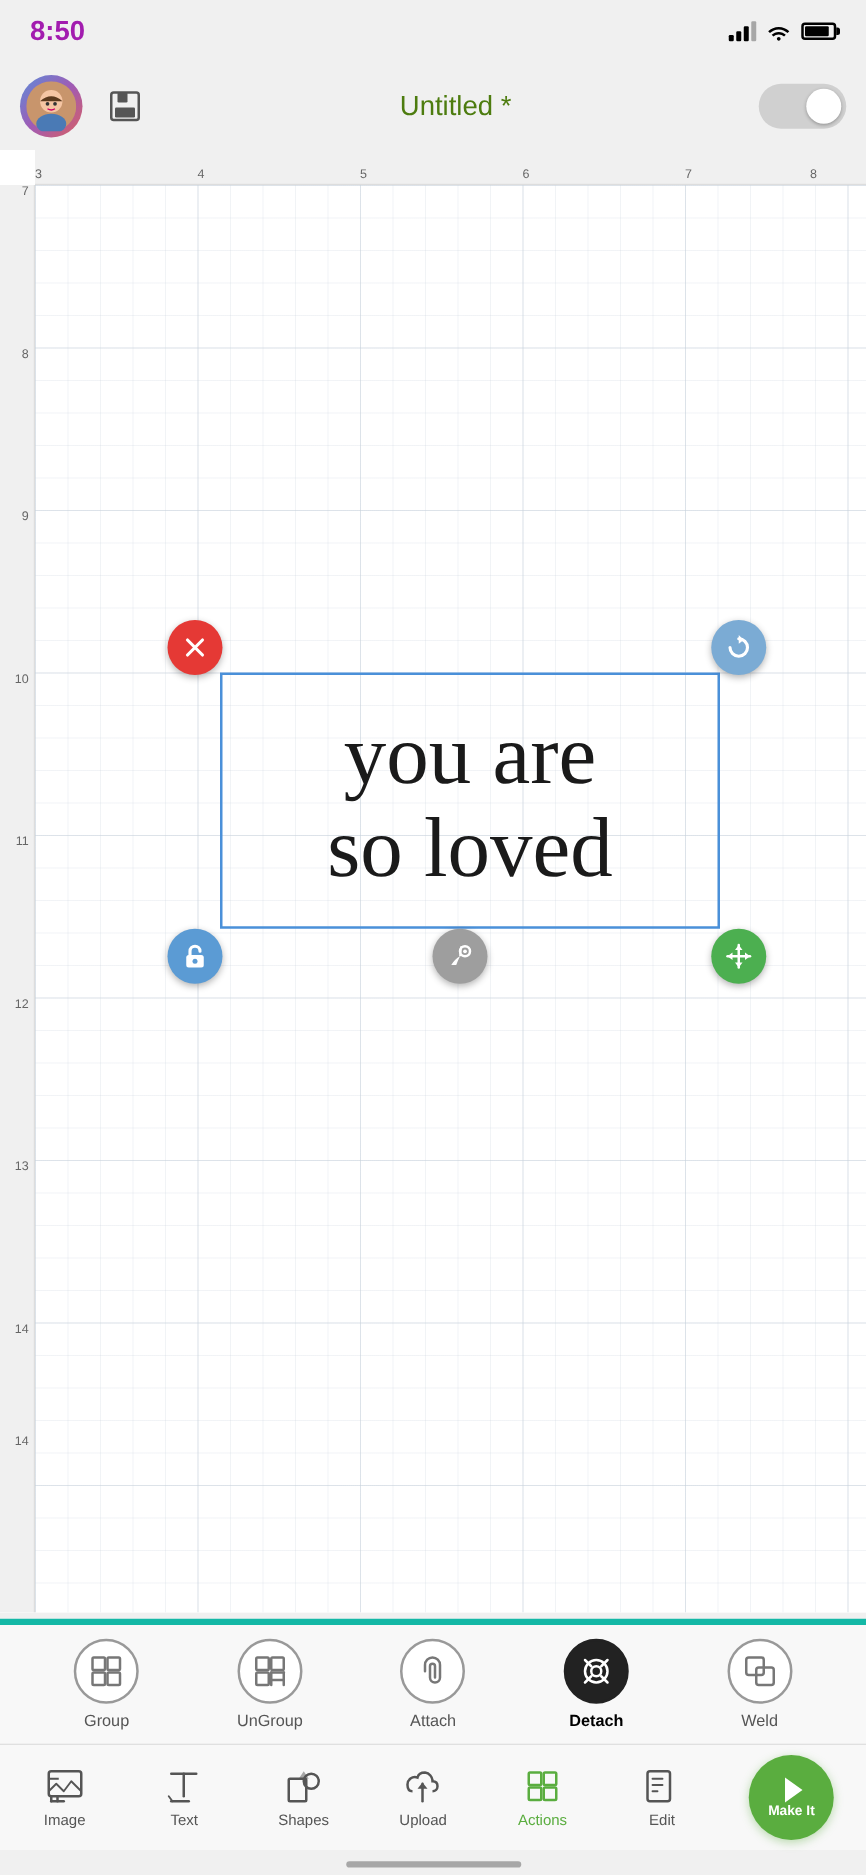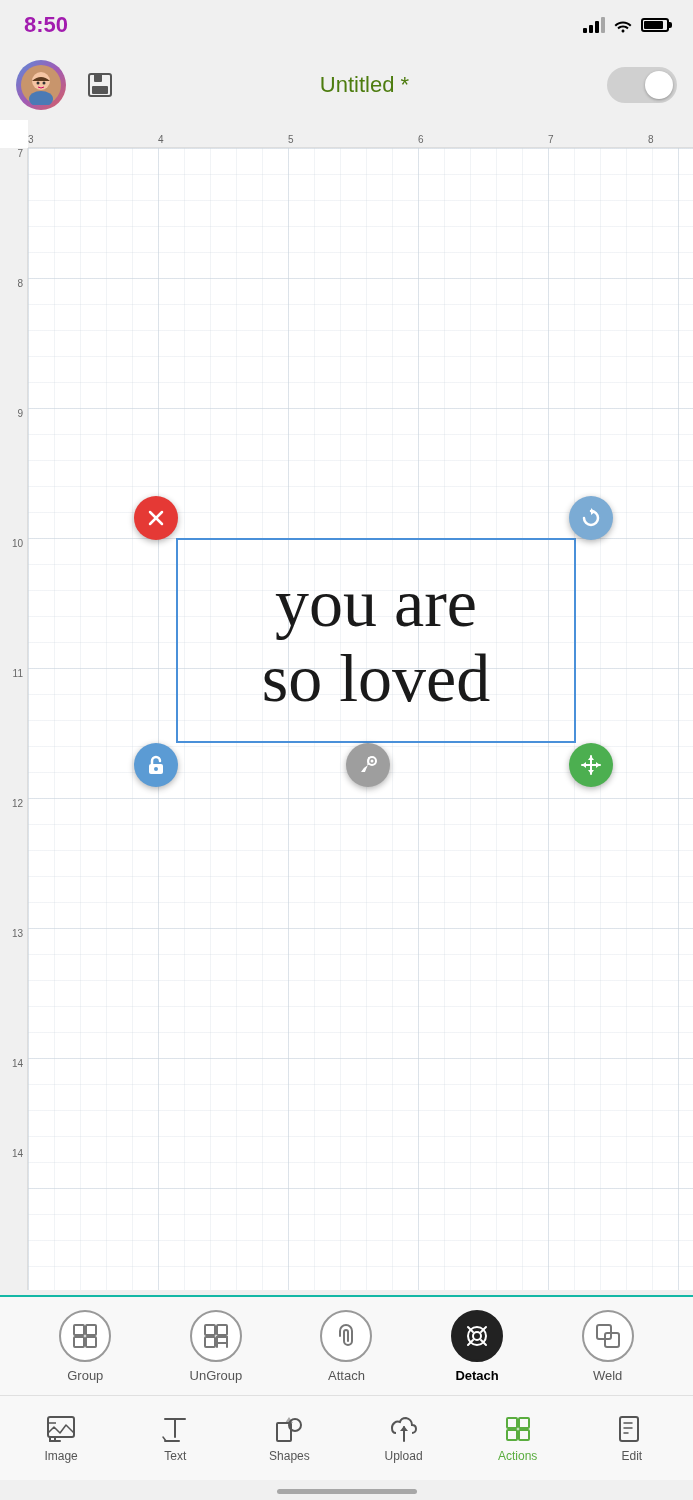--- a/index.html
+++ b/index.html
@@ -268,21 +268,21 @@
       right: 86px;
     }
 
     
     .actions-toolbar {
       position: absolute;
       bottom: 105px;
       left: 0; right: 0;
       height: 100px;
       background: #f8f8f8;
-      border-top: 2px solid #14b8a6;
+      border-top: 5px solid #14b8a6;
       display: flex;
       align-items: center;
       justify-content: space-around;
       padding: 0 20px;
     }
     .action-item {
       display: flex;
       flex-direction: column;
       align-items: center;
       gap: 6px;
@@ -669,16 +669,24 @@
         <rect x="2" y="2" width="18" height="24" rx="2" fill="none" stroke="#555" stroke-width="2"></rect>
         <line x1="6" y1="8" x2="14" y2="8" stroke="#555" stroke-width="1.5" stroke-linecap="round"></line>
         <line x1="6" y1="13" x2="14" y2="13" stroke="#555" stroke-width="1.5" stroke-linecap="round"></line>
         <line x1="6" y1="18" x2="10" y2="18" stroke="#555" stroke-width="1.5" stroke-linecap="round"></line>
         <path d="M18 16 L26 8 L20 14 Z" fill="#555"></path>
       </svg>
     </div>
     <span class="nav-label">Edit</span>
   </div>
 
+  <div class="nav-item" style="min-width:70px;">
+    <button class="make-it-btn">
+      <div class="make-it-btn-inner">
+        <div class="play-triangle"></div>
+        <span class="make-it-label">Make It</span>
+      </div>
+    </button>
+  </div>
 
 </div>
 
 <div class="home-indicator"></div>
 
 </body></html>

